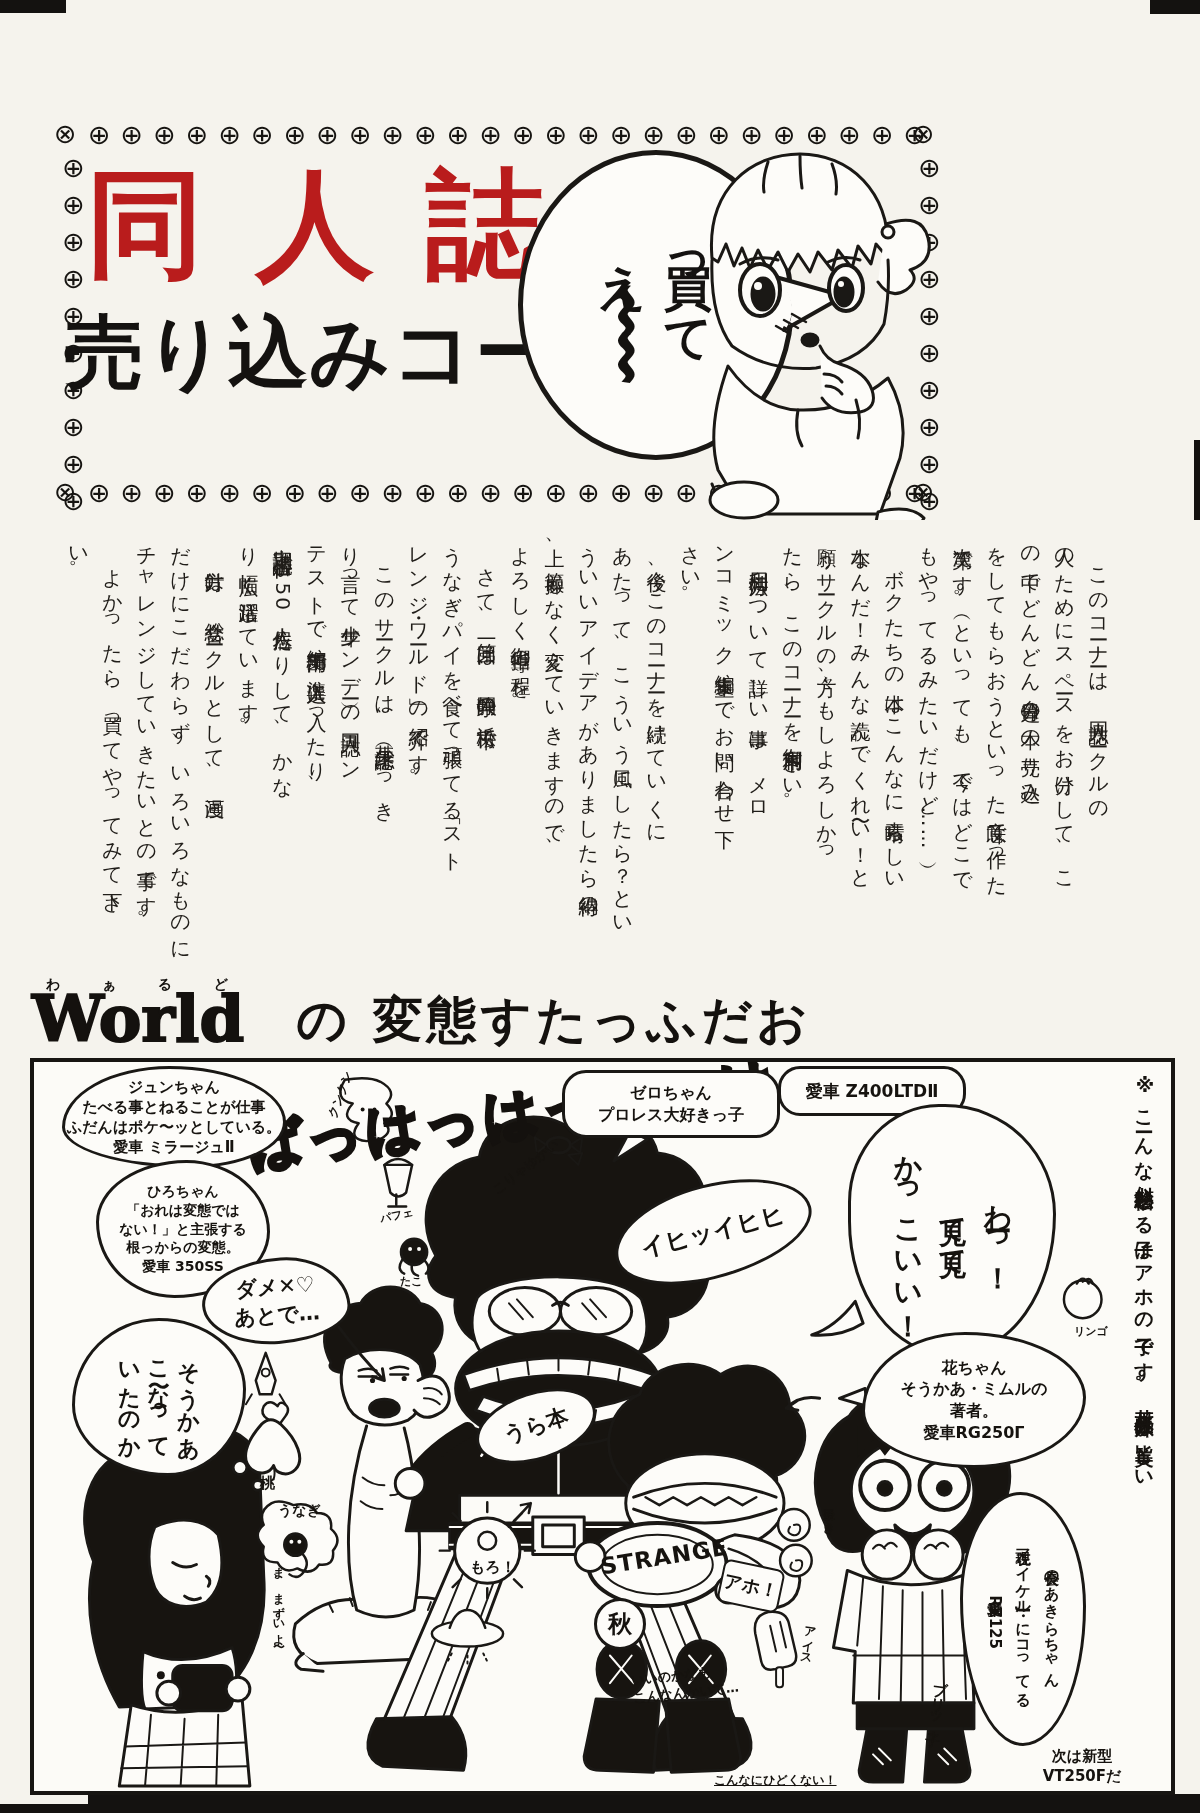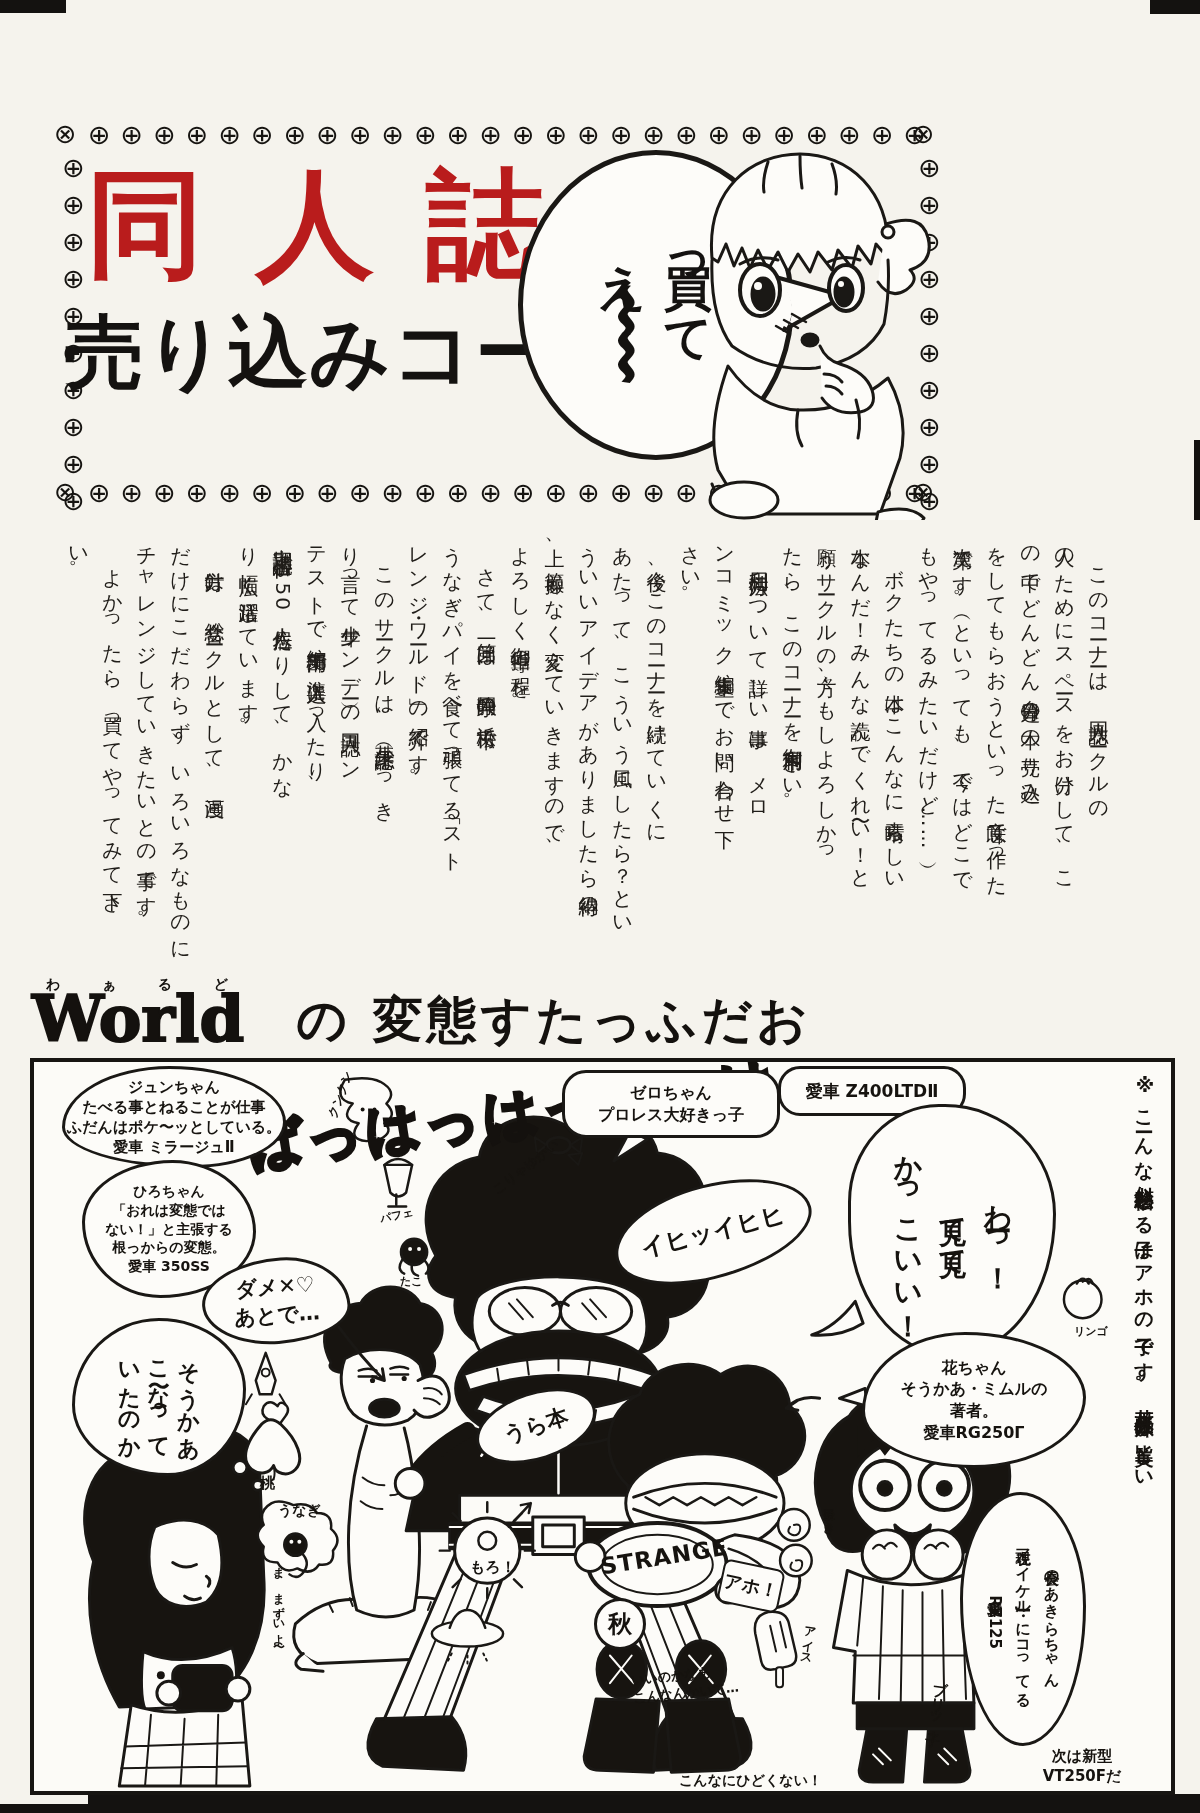--- a/index.html
+++ b/index.html
@@ -334,21 +334,21 @@
 
   <div class="laugh">ばっはっはっはっは</div>
   <div class="plain" style="left:452px;top:96px;font-size:13px;transform:rotate(-38deg);">こりゃゆかい</div>
   <div class="plain" style="left:282px;top:24px;font-size:12px;transform:rotate(-70deg);">クンクン</div>
 
   <div class="bubble" style="left:28px;top:4px;width:218px;height:96px;font-size:15px;border-radius:48% 52% 42% 58%/60% 55% 45% 40%;">ジュンちゃん
 たべる事とねることが仕事
 ふだんはポケ〜ッとしている。
 愛車 ミラージュⅡ</div>
 
-  <div class="bubble" style="left:48px;top:98px;width:168px;height:132px;font-size:14px;border-radius:52% 48% 55% 45%/45% 52% 48% 55%;">ひろちゃん
+  <div class="bubble" style="left:62px;top:98px;width:168px;height:132px;font-size:14px;border-radius:52% 48% 55% 45%/45% 52% 48% 55%;">ひろちゃん
 「おれは変態では
 ない！」と主張する
 根っからの変態。
 愛車 350SS</div>
 
   <div class="bubble" style="left:168px;top:196px;width:142px;height:80px;font-size:21px;transform:rotate(-4deg);border-radius:55% 45% 50% 50%/50% 60% 40% 50%;">ダメ✕♡
 あとで…</div>
 
   <div class="bubble vt" style="left:38px;top:256px;width:168px;height:152px;font-size:22px;border-radius:50% 50% 45% 55%/55% 45% 55% 45%;">そうかあ
 こ〜なって
@@ -401,16 +401,16 @@
 
   <div class="plain" style="left:366px;top:212px;font-size:11px;">たこ</div>
 
   <div class="plain vt" style="left:766px;top:556px;font-size:12px;transform:rotate(8deg);">アイス</div>
 
   <div class="plain vt" style="left:786px;top:438px;font-size:12px;">目玉やき</div>
 
   <div class="plain" style="left:598px;top:604px;font-size:13px;transform:rotate(-6deg);text-align:left;">いいのかなあ
 こんなんかいて…</div>
 
-  <div class="plain" style="left:645px;top:710px;font-size:14px;">こんなにひどくない！</div>
+  <div class="plain" style="left:680px;top:710px;font-size:12px;text-decoration:underline;">こんなにひどくない！</div>
 
   <div class="plain vt" style="left:1098px;top:12px;height:706px;font-size:19px;letter-spacing:2px;">※こーんな似顔絵信じる子はアホの子です。花村先生以外は皆美しい</div>
 </div>
 
 </body></html>

